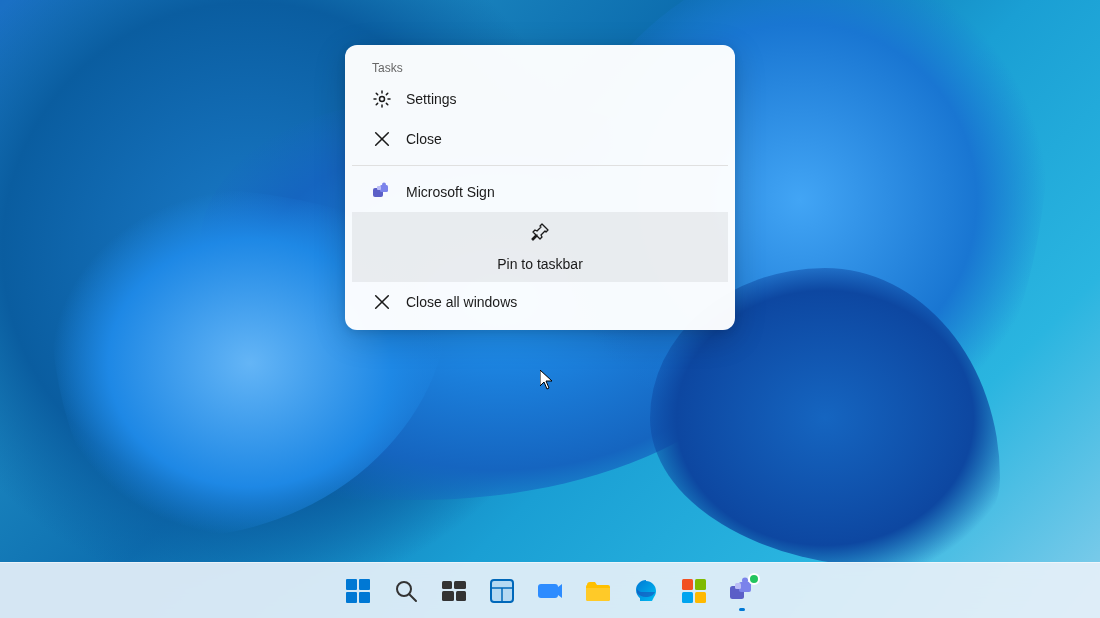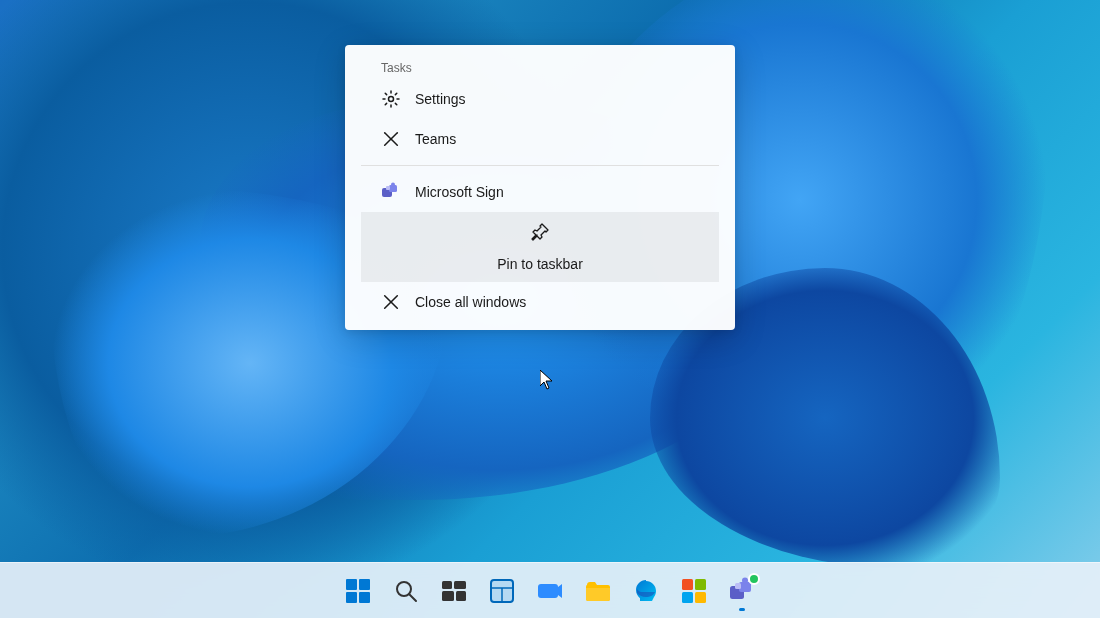--- a/index.html
+++ b/index.html
@@ -72,23 +72,23 @@
       border-radius: 50% 50% 30% 70% / 50% 70% 30% 50%;
     }
 
     
     .context-menu {
       position: absolute;
       top: 45px;
       left: 345px;
       width: 390px;
       background: rgba(255, 255, 255, 0.97);
-      border-radius: 4px;
+      border-radius: 12px;
       box-shadow: 0 8px 32px rgba(0,0,0,0.18), 0 2px 8px rgba(0,0,0,0.10);
-      padding: 8px 16px;
+      padding: 8px 7px;
       z-index: 100;
     }
 
     .menu-section-label {
       font-size: 12px;
       color: #666;
       padding: 8px 20px 4px 20px;
       font-weight: 400;
     }
 
@@ -224,21 +224,21 @@
     </div>
 
 
     <div class="menu-item">
       <div class="menu-icon">
         <svg viewBox="0 0 20 20" fill="none" xmlns="http://www.w3.org/2000/svg" width="18" height="18">
           <line x1="3" y1="3" x2="17" y2="17" stroke="#1a1a1a" stroke-width="1.7" stroke-linecap="round"></line>
           <line x1="17" y1="3" x2="3" y2="17" stroke="#1a1a1a" stroke-width="1.7" stroke-linecap="round"></line>
         </svg>
       </div>
-      <span>Teams</span>
+      <span>Close</span>
     </div>
 
     <div class="menu-divider"></div>
 
     <div class="menu-item">
       <div class="menu-icon">
         <svg viewBox="0 0 20 20" xmlns="http://www.w3.org/2000/svg" width="20" height="20">
           <rect x="1" y="6" width="10" height="9" rx="2" fill="#5b5fc7"></rect>
           <rect x="8" y="3" width="8" height="7" rx="1.5" fill="#7b83eb"></rect>
           <circle cx="12" cy="2.5" r="2" fill="#7b83eb"></circle>

